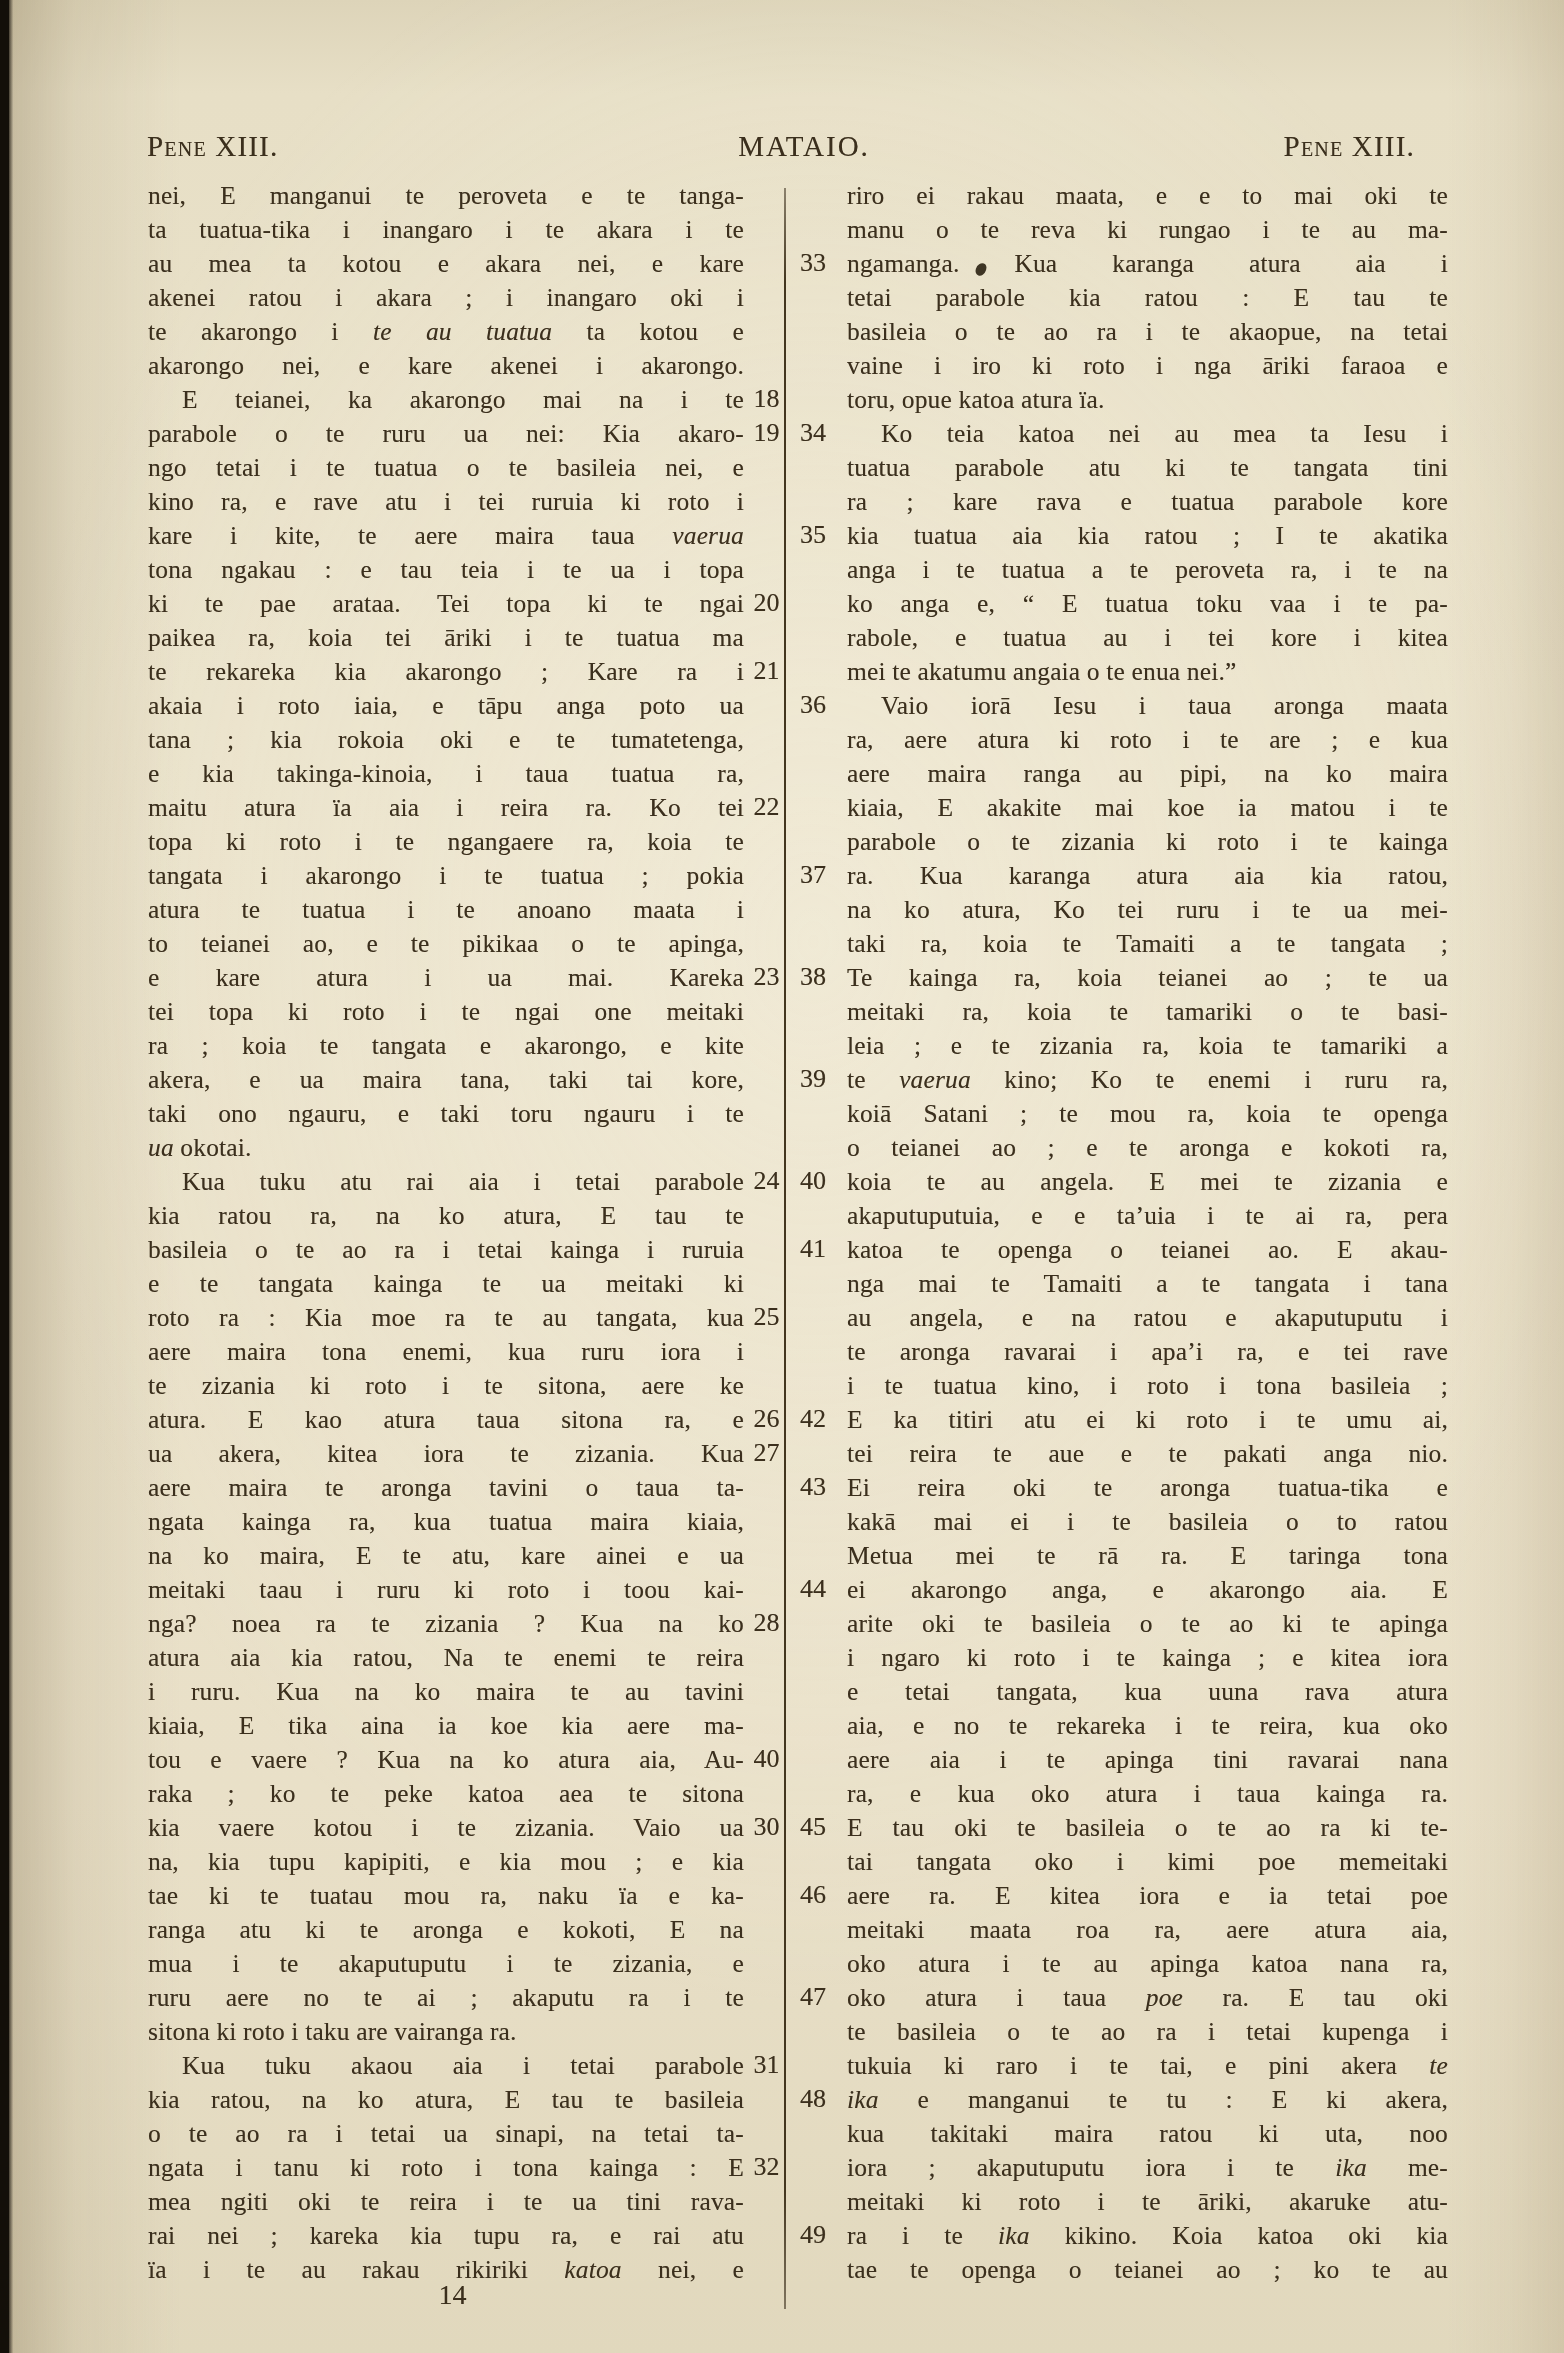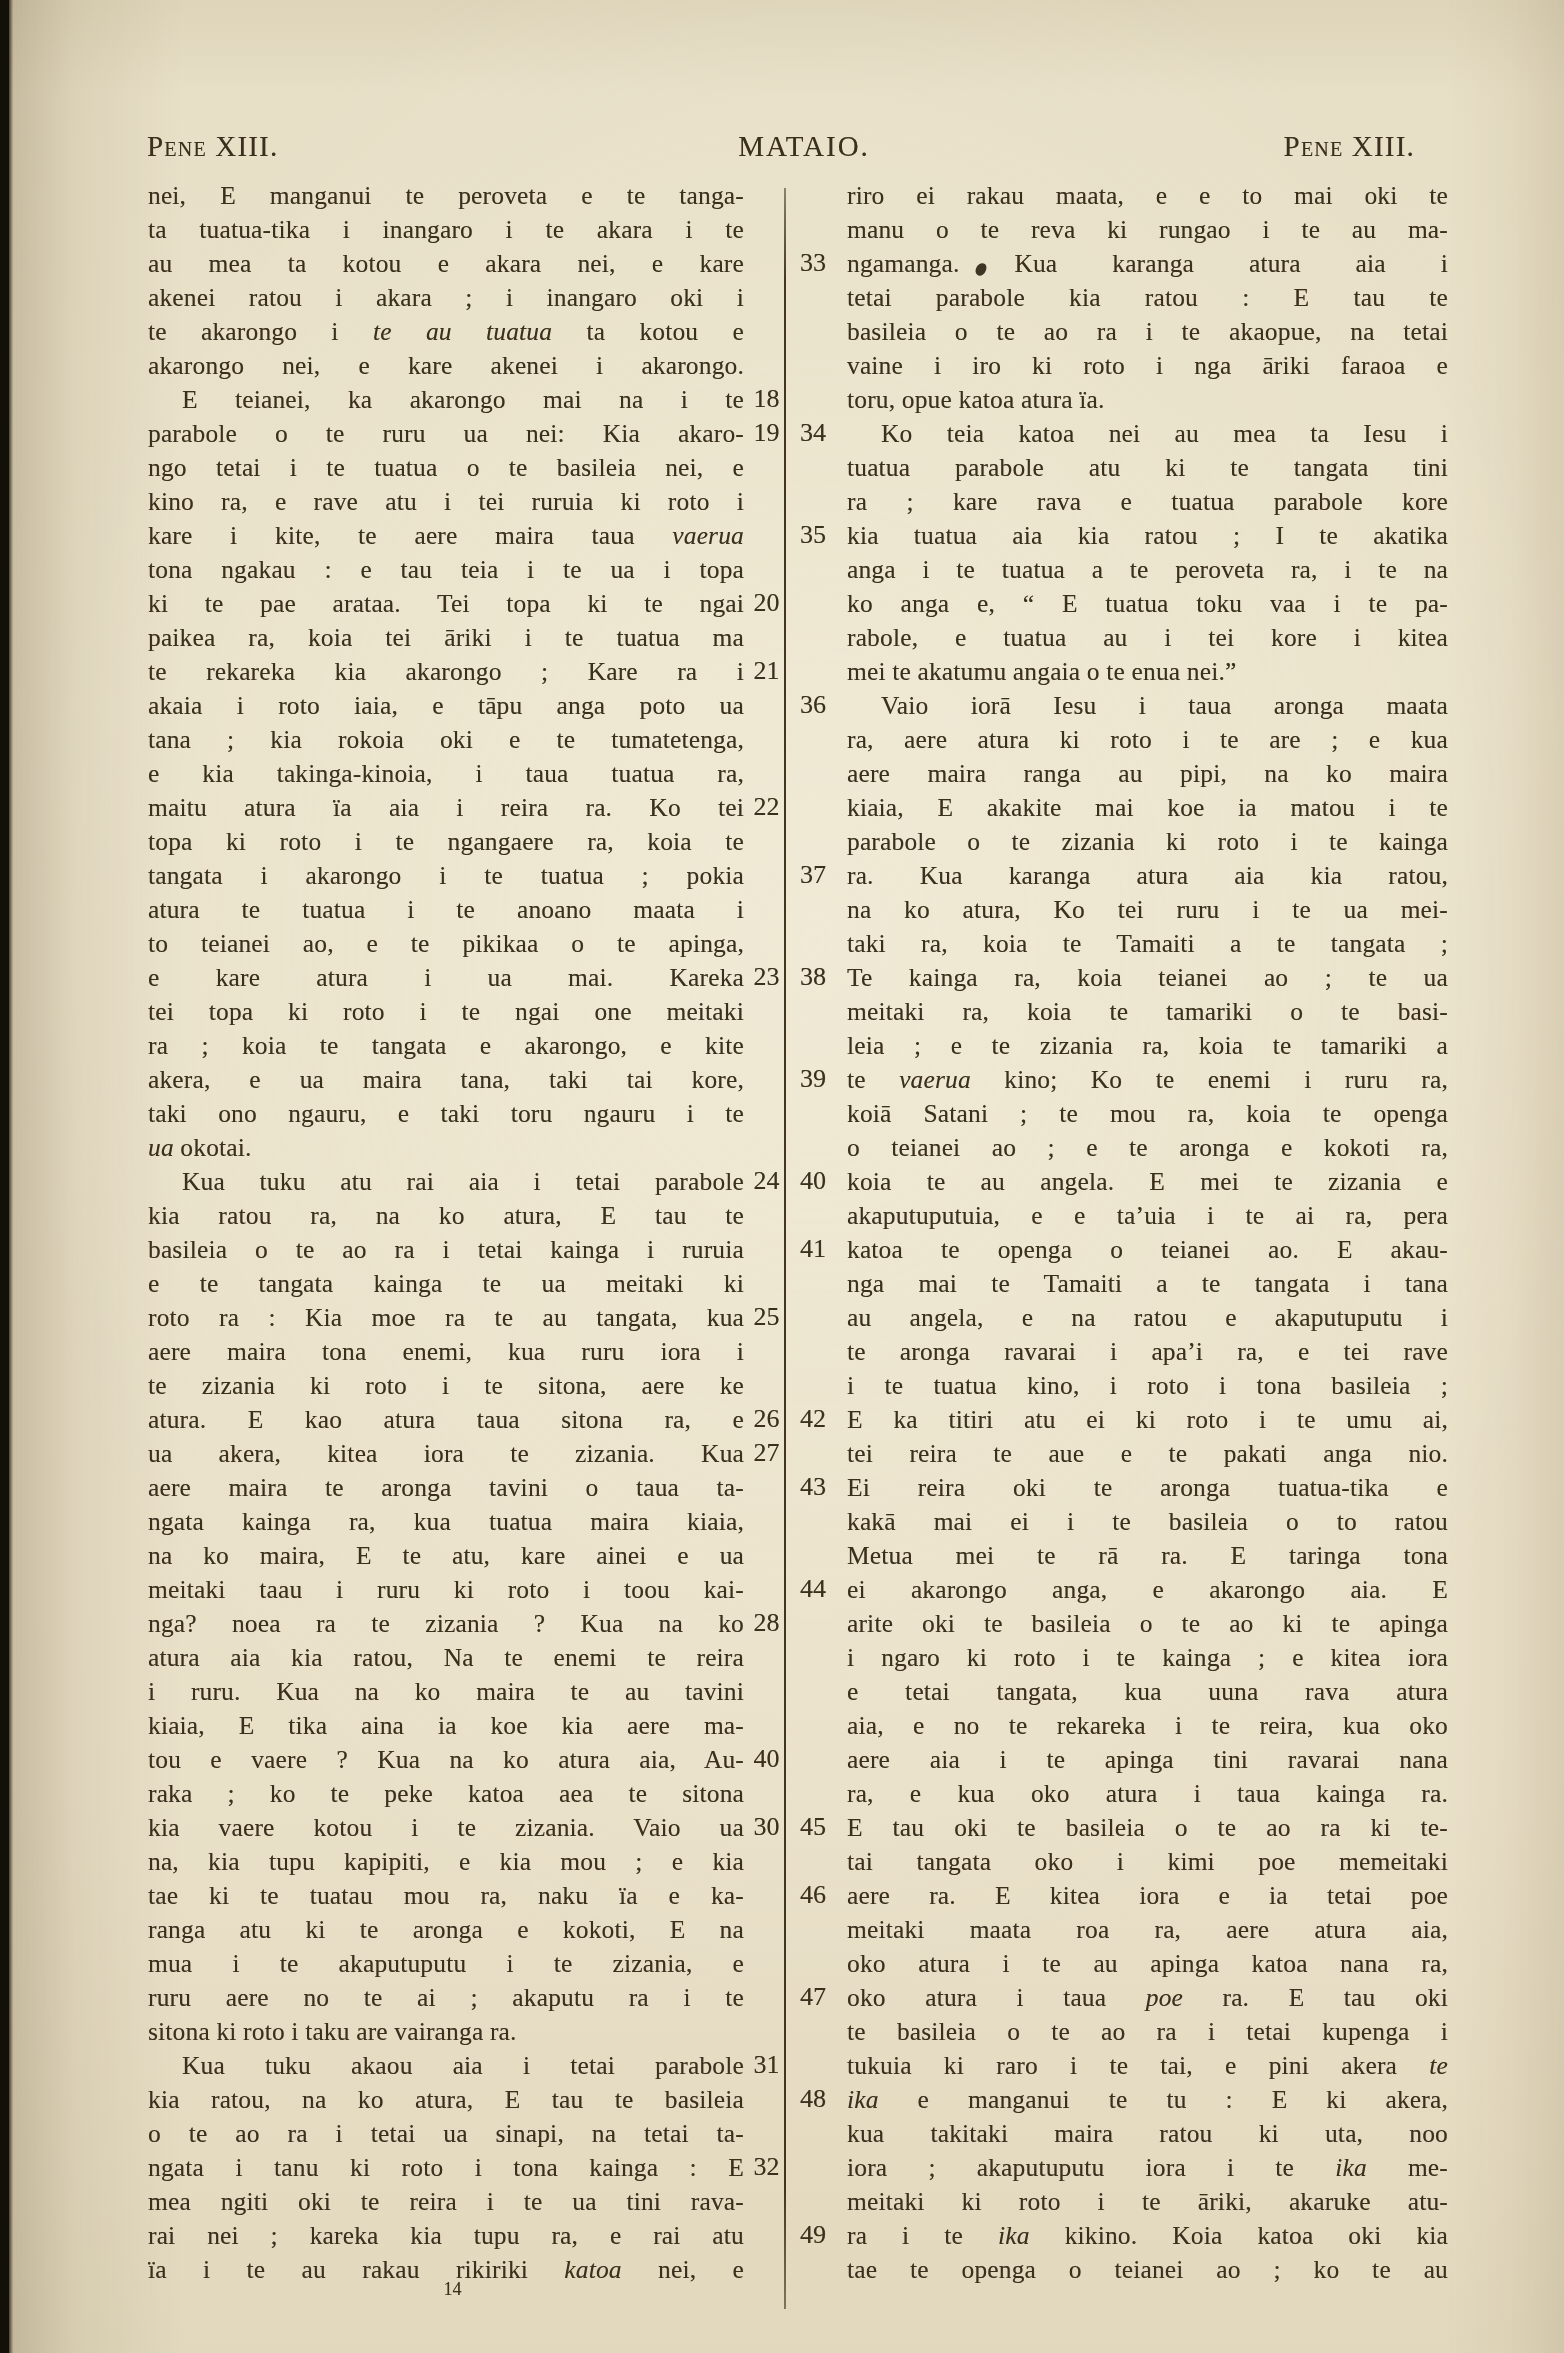--- a/index.html
+++ b/index.html
@@ -33,21 +33,21 @@
         letter-spacing:0.2px;box-sizing:border-box;
         text-align:justify;text-align-last:justify;
         text-shadow:0.2px 0.3px 0.5px rgba(56,44,26,.38);}
   #colL .ltxt{width:596px;}
   #colR .ltxt{width:601px;}
   .ltxt.ind{padding-left:34px;}
   .ltxt.short{text-align-last:left;}
   #divider{position:absolute;left:784px;top:188px;width:2.3px;height:2121px;
            background:linear-gradient(180deg,rgba(62,50,32,.55),#43361f 94px,#43361f 2003px,rgba(62,50,32,.6));}
   #pageNum{position:absolute;left:421px;top:2279px;width:63px;text-align:center;
-           font-size:18px;text-shadow:0.2px 0.3px 0.5px rgba(56,44,26,.4);}
+           font-size:28px;text-shadow:0.2px 0.3px 0.5px rgba(56,44,26,.4);}
   #edgeL{position:absolute;left:0;top:0;width:8.6px;height:2354px;background:#130f09;}
   #blot{position:absolute;left:976px;top:263px;width:10.2px;height:12.5px;
         background:#251c0d;border-radius:60% 40% 55% 45%;transform:rotate(18deg);opacity:.88;}
 </style>
 </head>
 <body>
 
 <div id="edgeL"></div>
 
 <div class="hdr smallcaps" id="hdrL">Pene XIII.</div>

